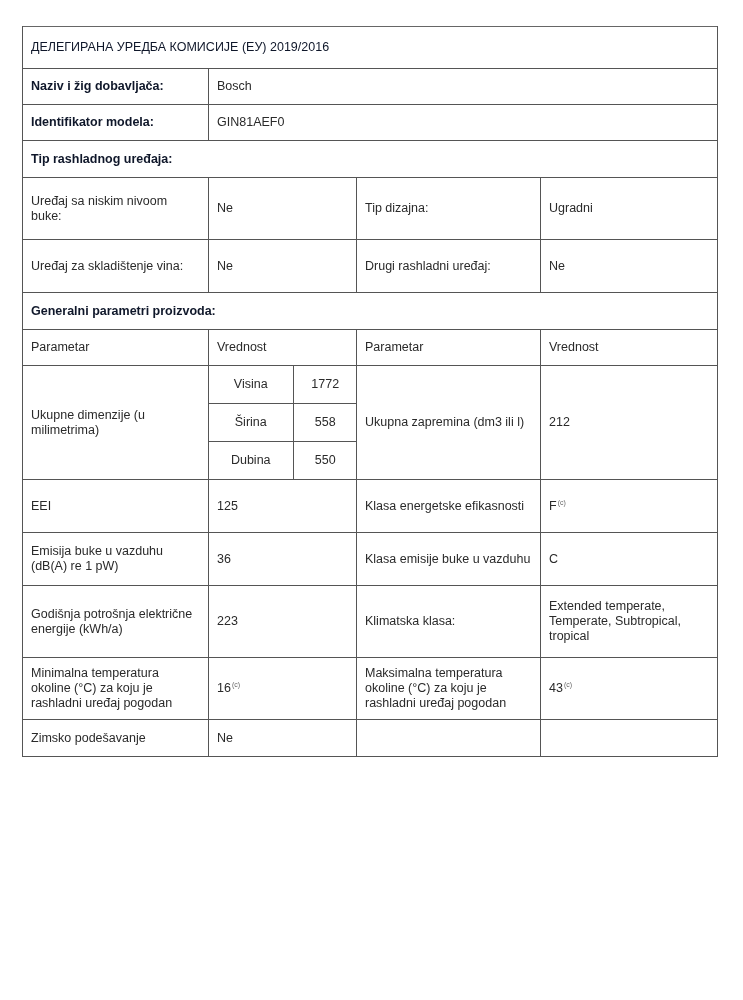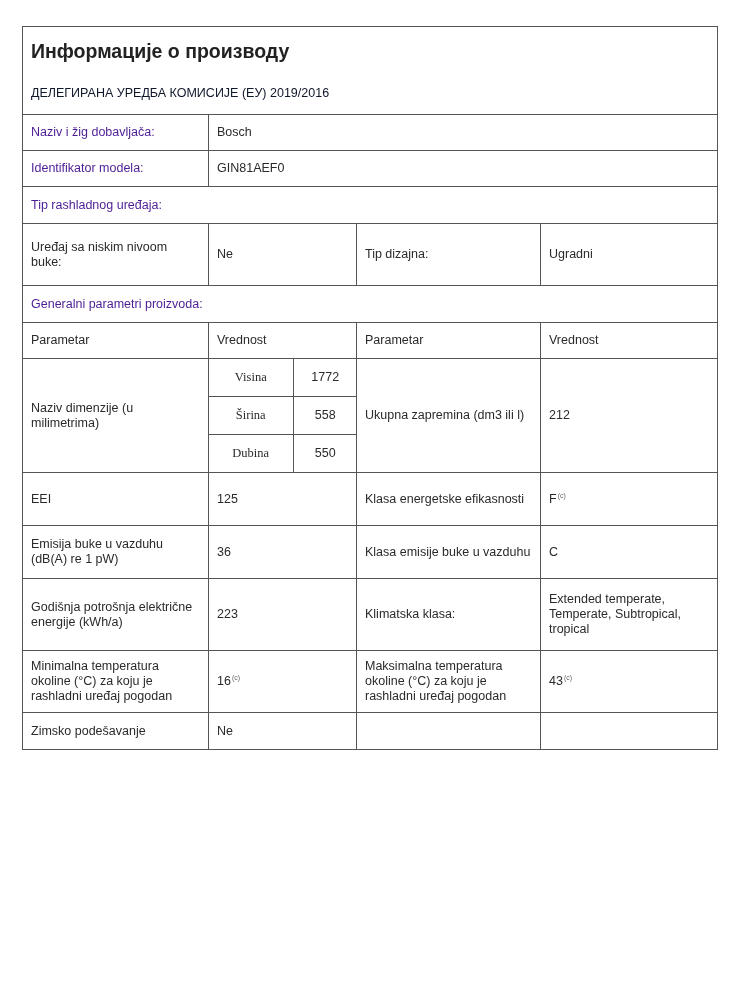--- a/index.html
+++ b/index.html
@@ -4,82 +4,85 @@
   <style>
     html, body { margin: 0; padding: 0; background: #ffffff; }
     body { width: 743px; height: 1000px; position: relative; overflow: hidden;
       font-family: "Liberation Sans", sans-serif; color: #2a2a2a; font-size: 12.5px; }
     .doc { position: absolute; left: 22px; top: 26px; width: 695px; }
     table { border-collapse: collapse; width: 695px; table-layout: fixed; }
     td { border: 1.3px solid #555; padding: 0 8px; vertical-align: middle; line-height: 1.2; }
     .outer { border: 1.5px solid #666; }
     .title-cell { height: 42px; border-bottom: none; font-size: 19.5px; font-weight: bold; color: #222; padding-top: 4px; }
     .sub-cell { height: 41px; border-top: none; font-size: 12.5px; color: #0f172a; }
-    .bold { font-weight: normal; color: #4c1d95; }
+    .bold { font-weight: bold; color: #0f172a; }
     .center { }
     .h37 { height: 36px; }
     .h38 { height: 37px; }
     .h53 { height: 53px; }
     .h54 { height: 62px; }
     .h72 { height: 72px; margin-left: 24px; }
     .h63 { height: 62px; }
     .dimtd { padding: 0; }
     .dims { width: 100%; height: 113px; border-collapse: collapse; table-layout: fixed; }
     .dims td { border: none; border-bottom: 1.3px solid #555; height: 37px; padding: 0; text-align: center; }
     .dims tr:last-child td { border-bottom: none; }
-    .dims td.dlabel { border-right: 1.3px solid #555; font-family: Liberation Serif, serif; }
+    .dims td.dlabel { border-right: 1.3px solid #555; }
     sup.note { font-size: 7px; color: #666; vertical-align: 5px; margin-left: 1px; }
   </style>
 </head>
 <body>
 
 <div class="doc">
   <table class="outer">
     <colgroup>
       <col style="width:186px">
         <col style="width:84px">
         <col style="width:64px">
         <col style="width:184px">
         <col style="width:177px">
     </colgroup>
     <tbody>
-        <tr>
-      <td colspan="5" class="title-cell">Информације о производу</td>
-    </tr>
     <tr>
       <td colspan="5" class="sub-cell">ДЕЛЕГИРАНА УРЕДБА КОМИСИЈЕ (ЕУ) 2019/2016</td>
     </tr>
     <tr class="h37">
       <td class="bold">Naziv i žig dobavljača:</td>
       <td colspan="4">Bosch</td>
     </tr>
     <tr class="h37">
       <td class="bold">Identifikator modela:</td>
       <td colspan="4">GIN81AEF0</td>
     </tr>
     <tr class="h38">
       <td colspan="5" class="bold">Tip rashladnog uređaja:</td>
     </tr>
     <tr class="h54">
       <td>Uređaj sa niskim nivoom buke:</td>
       <td colspan="2" class="center">Ne</td>
       <td>Tip dizajna:</td>
       <td class="center">Ugradni</td>
     </tr>
+    <tr class="h53">
+      <td>Uređaj za skladištenje vina:</td>
+      <td colspan="2" class="center">Ne</td>
+      <td>Drugi rashladni uređaj:</td>
+      <td class="center">Ne</td>
+    </tr>
     <tr class="h38">
       <td colspan="5" class="bold">Generalni parametri proizvoda:</td>
     </tr>
     <tr class="h37">
       <td>Parametar</td>
       <td colspan="2" class="center">Vrednost</td>
       <td>Parametar</td>
       <td class="center">Vrednost</td>
     </tr>
     <tr>
-      <td>Naziv dimenzije (u milimetrima)</td>
+      <td>Ukupne dimenzije (u milimetrima)</td>
       <td colspan="2" class="dimtd">
         <table class="dims">
           <colgroup>
                 <col style="width:84px">
                 <col style="width:64px">
               </colgroup>
           <tbody>
                 <tr>
             <td class="dlabel">Visina</td>
             <td>1772</td>

